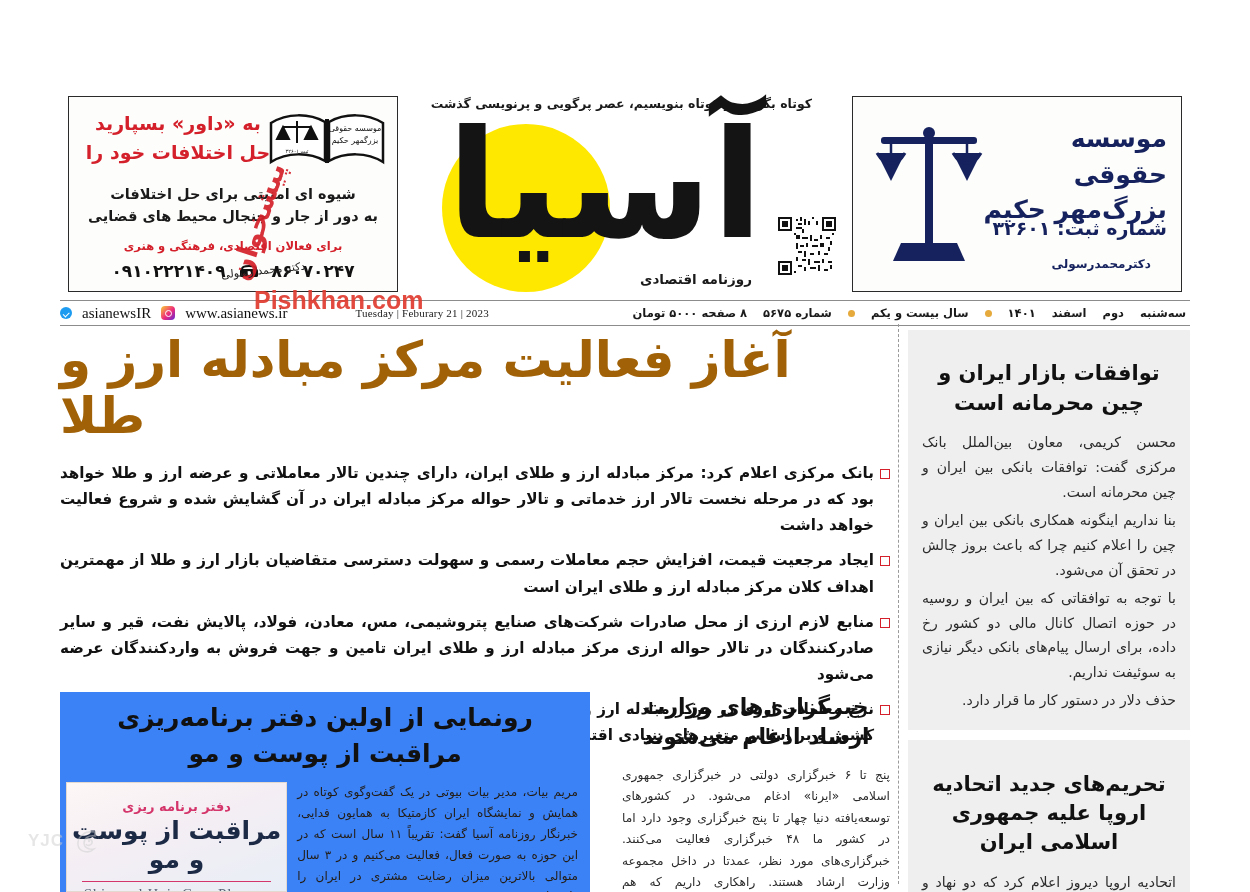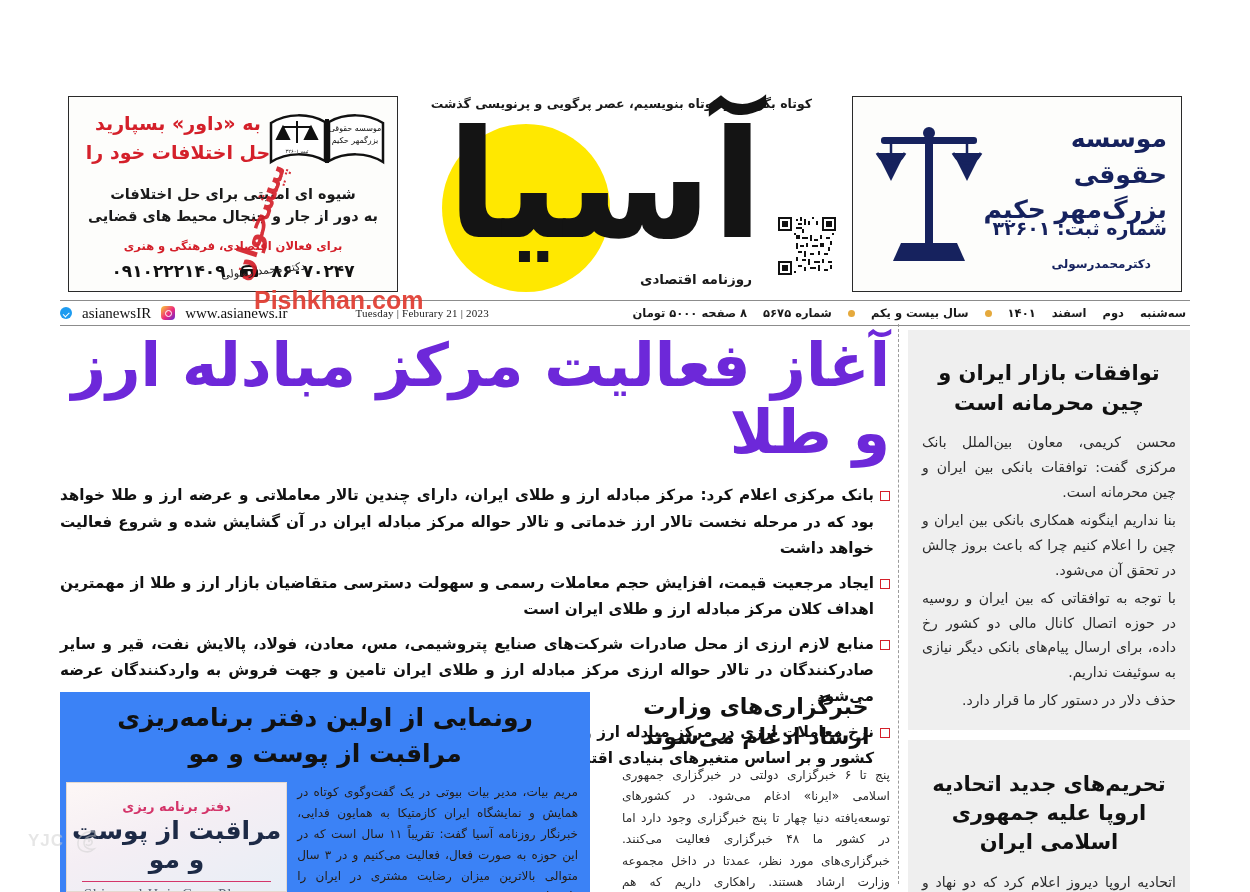--- a/index.html
+++ b/index.html
@@ -341,25 +341,25 @@
 
   
   .lead {
     position: absolute;
     left: 0;
     top: 0;
     width: 830px;
   }
   .lead-headline {
     direction: rtl;
-    text-align: right;
-    font-size: 60px;
+    text-align: left;
+    font-size: 50px;
     line-height: 1.12;
     font-weight: bold;
-    color: #6d28d9;
+    color: #a16207;
     margin: 2px 0 16px 0;
     letter-spacing: -1.5px;
   }
   .lead-bullets {
     direction: rtl;
     margin: 0;
     padding: 0;
     list-style: none;
   }
   .lead-bullets li {

